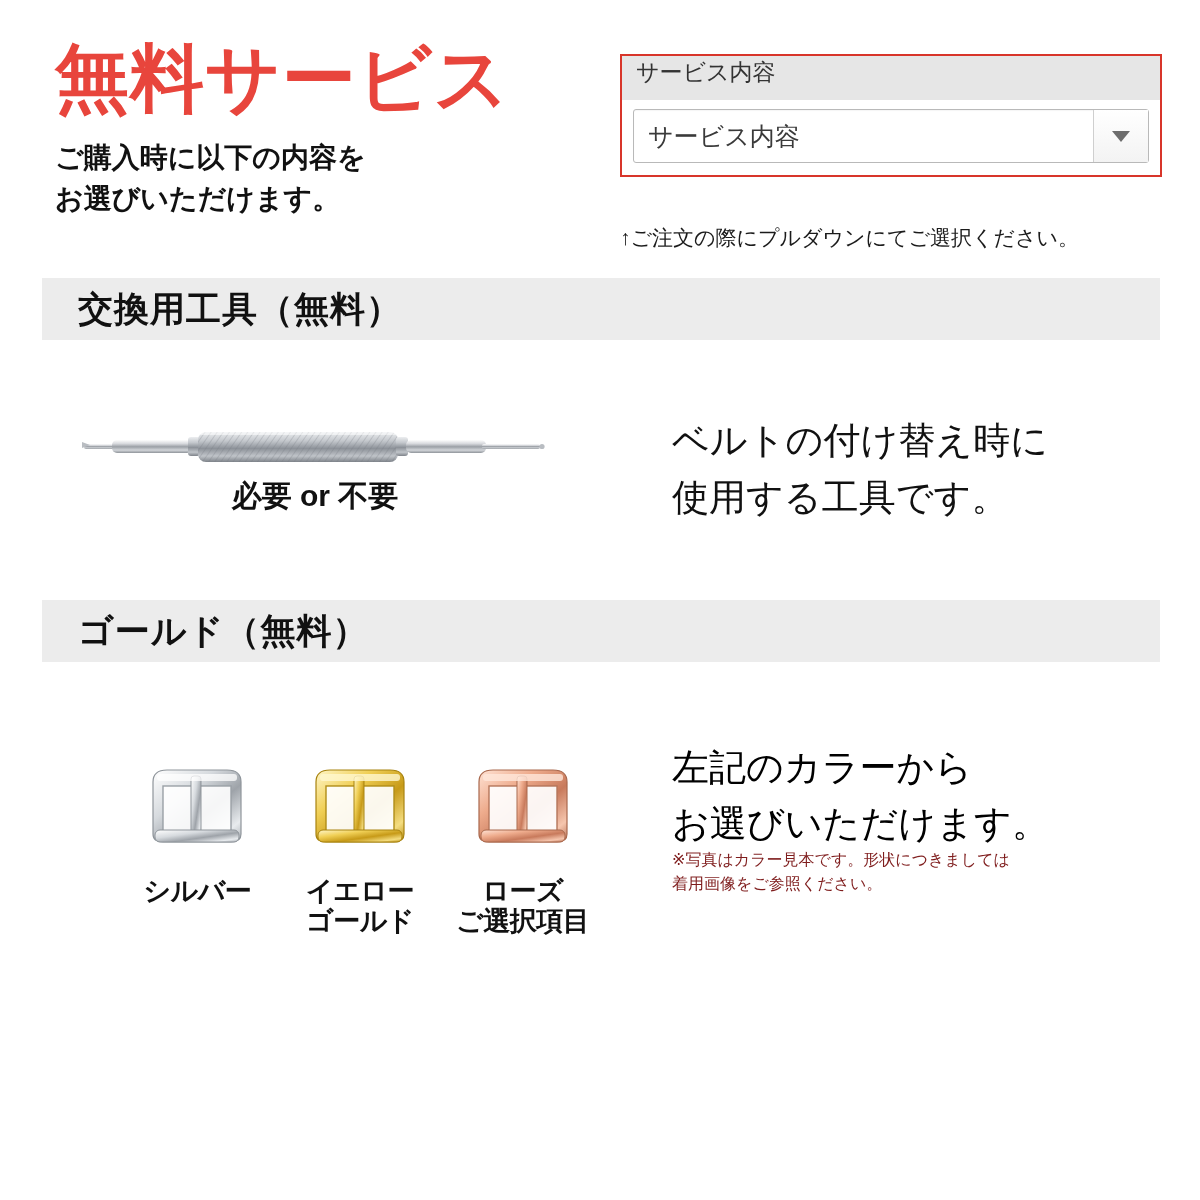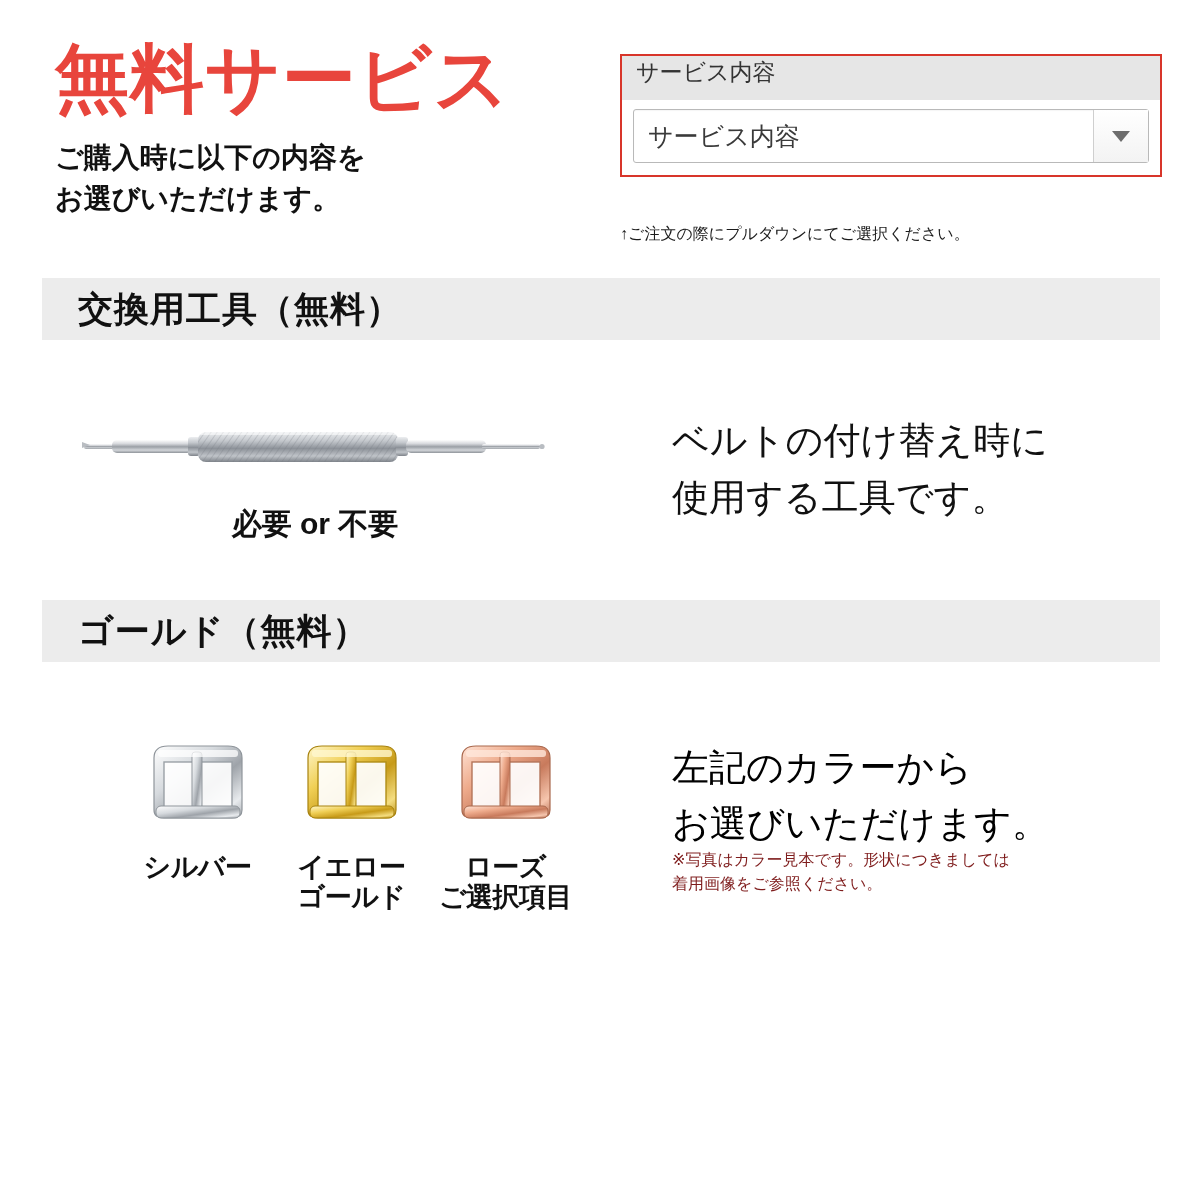--- a/index.html
+++ b/index.html
@@ -98,21 +98,21 @@
   .caret {
     width: 0; height: 0;
     border-left: 9px solid transparent;
     border-right: 9px solid transparent;
     border-top: 11px solid #6d6d6d;
   }
   .select-note {
     position: absolute;
     left: 620px;
     top: 196px;
-    font-size: 16px;
+    font-size: 21px;
     color: #1b1b1b;
     white-space: nowrap;
   }
 
   
   .bar {
     position: absolute;
     left: 42px;
     width: 1118px;
     height: 62px;
@@ -134,45 +134,45 @@
   .tool-img {
     position: absolute;
     left: 80px;
     top: 418px;
     width: 470px;
     height: 60px;
   }
   .tool-caption {
     position: absolute;
     left: 80px;
-    top: 504px;
+    top: 476px;
     width: 470px;
     text-align: center;
     font-size: 30px;
     font-weight: bold;
     color: #111;
   }
   .tool-desc {
     position: absolute;
     left: 672px;
     top: 412px;
     font-size: 37px;
     line-height: 1.55;
     color: #111;
     white-space: pre-line;
   }
 
   
   .buckles {
     position: absolute;
     left: 130px;
-    top: 736px;
+    top: 760px;
     width: 460px;
     display: flex;
-    gap: 19px;
+    gap: 28px;
   }
   .buckle-item {
     width: 135px;
     text-align: center;
   }
   .buckle-art {
     width: 120px;
     height: 100px;
     margin: 0 auto;
     position: relative;

